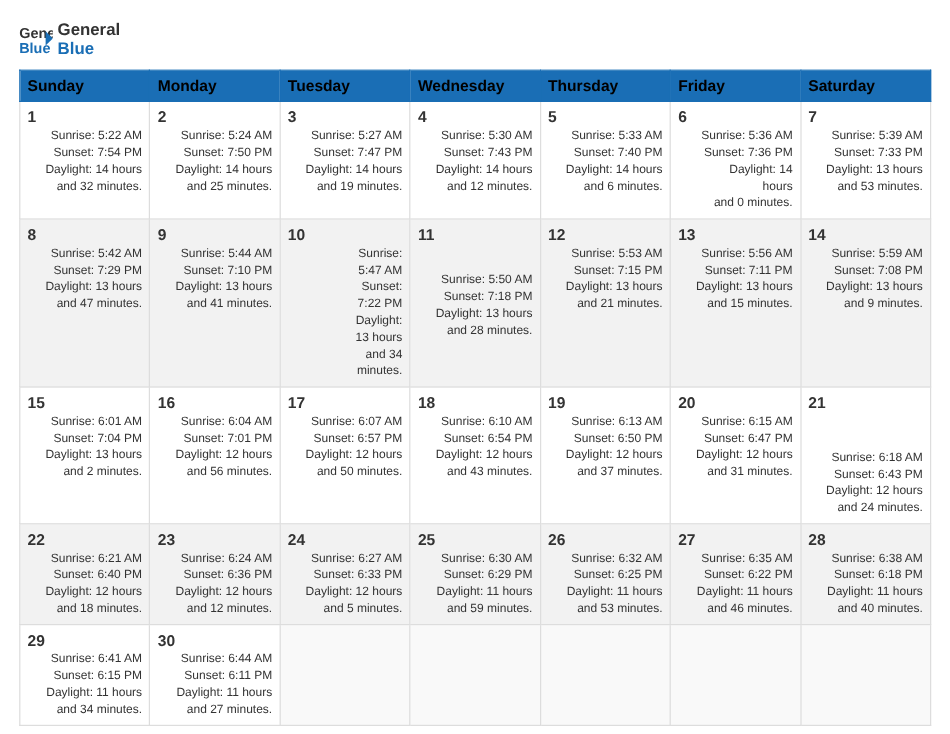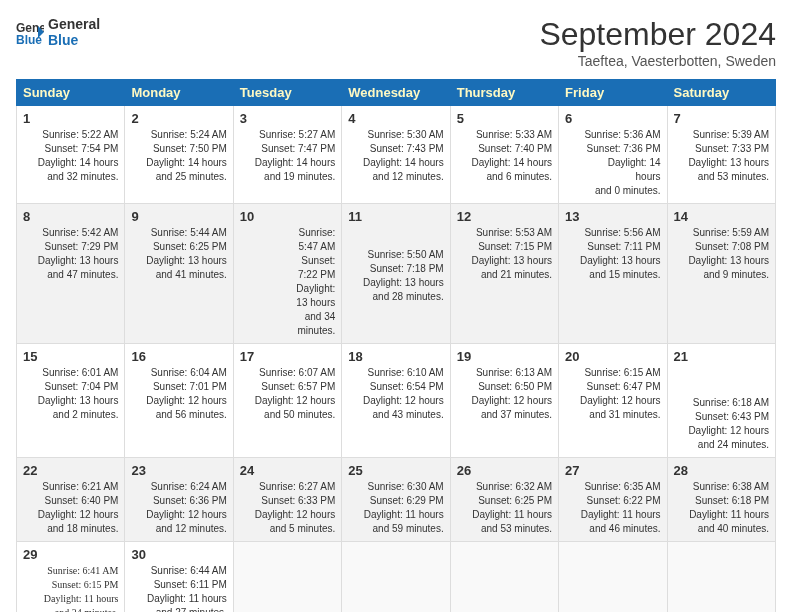--- a/index.html
+++ b/index.html
@@ -37,21 +37,21 @@
       font-size: 14px;
       color: #555;
     }
     .calendar {
       width: 100%;
       border-collapse: collapse;
       table-layout: fixed;
     }
     .calendar thead th {
       background: #1a6eb5;
-      color: #fef9c3;
+      color: #000000;
       font-size: 13px;
       font-weight: bold;
       padding: 5px 6px;
       text-align: left;
       border: 1px solid #1a6eb5;
     }
     .calendar tbody td {
       vertical-align: top;
       padding: 5px 6px;
       border: 1px solid #ddd;
@@ -88,24 +88,20 @@
     <svg class="logo-icon" viewBox="0 0 28 28">
       <text x="0" y="14" font-size="12" font-weight="bold" fill="#333">General</text>
       <text x="0" y="26" font-size="12" font-weight="bold" fill="#1a6eb5">Blue</text>
       <polygon points="22,8 28,14 22,20" fill="#1a6eb5"></polygon>
     </svg>
     <div>
       <div style="font-size:14px;font-weight:bold;color:#333;">General</div>
       <div style="font-size:14px;font-weight:bold;color:#1a6eb5;">Blue</div>
     </div>
   </div>
-  <div class="title-block">
-    <div class="main-title">September 2024</div>
-    <div class="subtitle">Taeftea, Vaesterbotten, Sweden</div>
-  </div>
 </div>
 
 <table class="calendar">
   <thead>
     <tr>
     <th>Sunday</th>
         <th>Monday</th>
         <th>Tuesday</th>
         <th>Wednesday</th>
         <th>Thursday</th>
@@ -169,21 +165,21 @@
         <td>
           <span class="day-number">8</span>
           <div class="cell-text" style="white-space: pre-line;">Sunrise: 5:42 AM
 Sunset: 7:29 PM
 Daylight: 13 hours
 and 47 minutes.</div>
         </td>
         <td>
           <span class="day-number">9</span>
           <div class="cell-text" style="white-space: pre-line;">Sunrise: 5:44 AM
-Sunset: 6:25 PM
+Sunset: 7:10 PM
 Daylight: 13 hours
 and 41 minutes.</div>
         </td>
         <td>
           <span class="day-number">10</span>
           <div class="cell-text" style="white-space: pre-line; margin-left: 44px;">Sunrise: 5:47 AM
 Sunset: 7:22 PM
 Daylight: 13 hours
 and 34 minutes.</div>
         </td>
@@ -314,21 +310,21 @@
           <span class="day-number">28</span>
           <div class="cell-text" style="white-space: pre-line;">Sunrise: 6:38 AM
 Sunset: 6:18 PM
 Daylight: 11 hours
 and 40 minutes.</div>
         </td>
       </tr>
       <tr>
         <td>
           <span class="day-number">29</span>
-          <div class="cell-text" style="white-space: pre-line; font-family: Liberation Serif, serif;">Sunrise: 6:41 AM
+          <div class="cell-text" style="white-space: pre-line;">Sunrise: 6:41 AM
 Sunset: 6:15 PM
 Daylight: 11 hours
 and 34 minutes.</div>
         </td>
         <td>
           <span class="day-number">30</span>
           <div class="cell-text" style="white-space: pre-line;">Sunrise: 6:44 AM
 Sunset: 6:11 PM
 Daylight: 11 hours
 and 27 minutes.</div>

